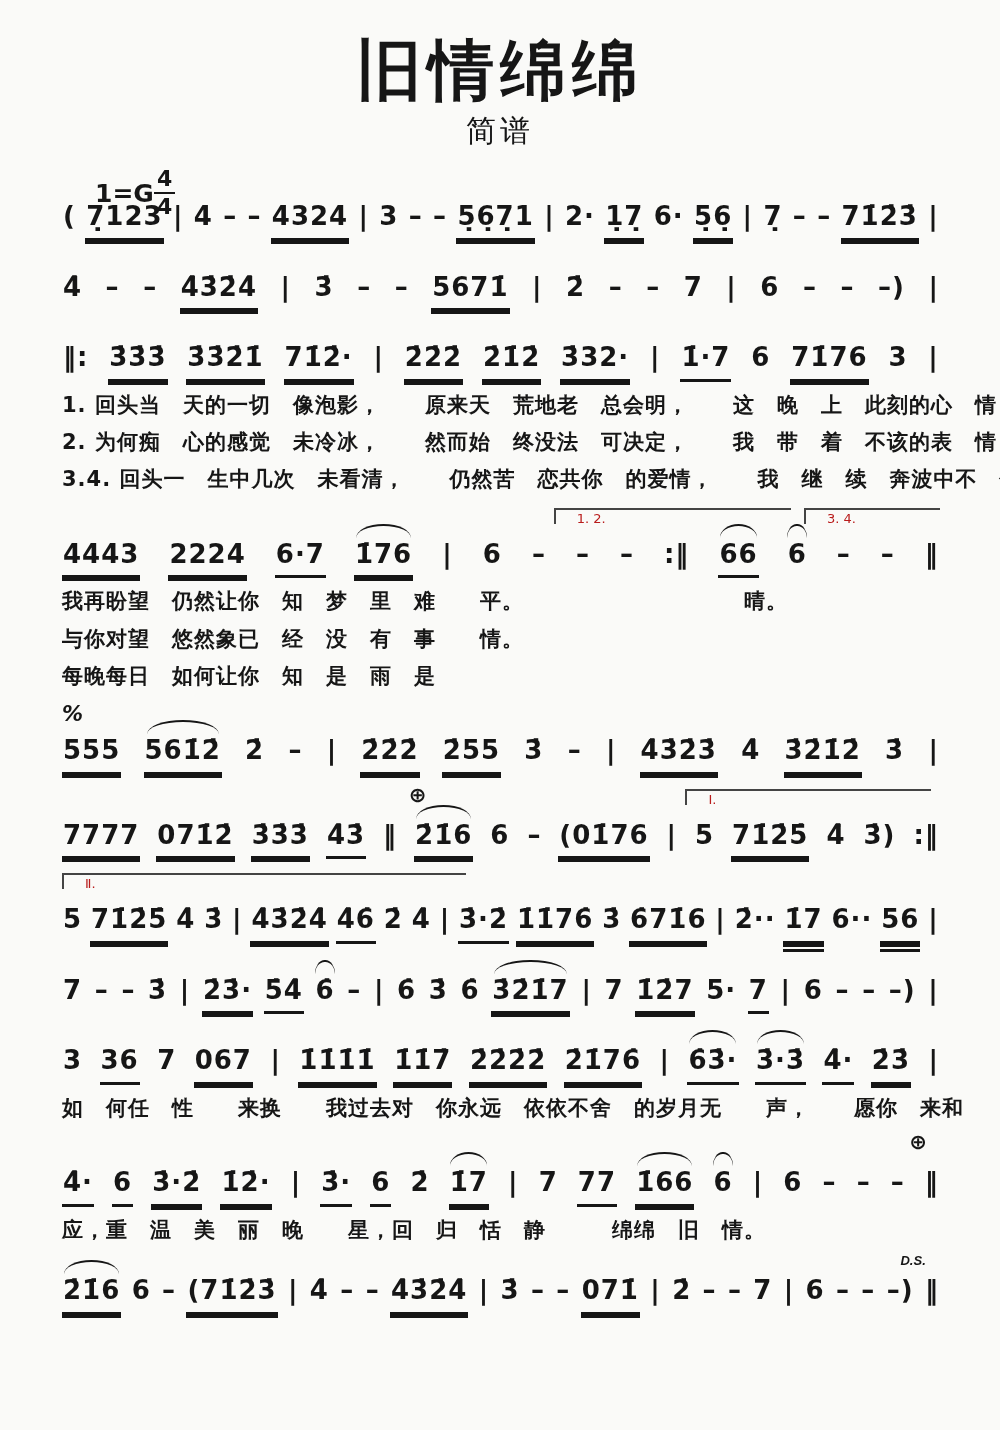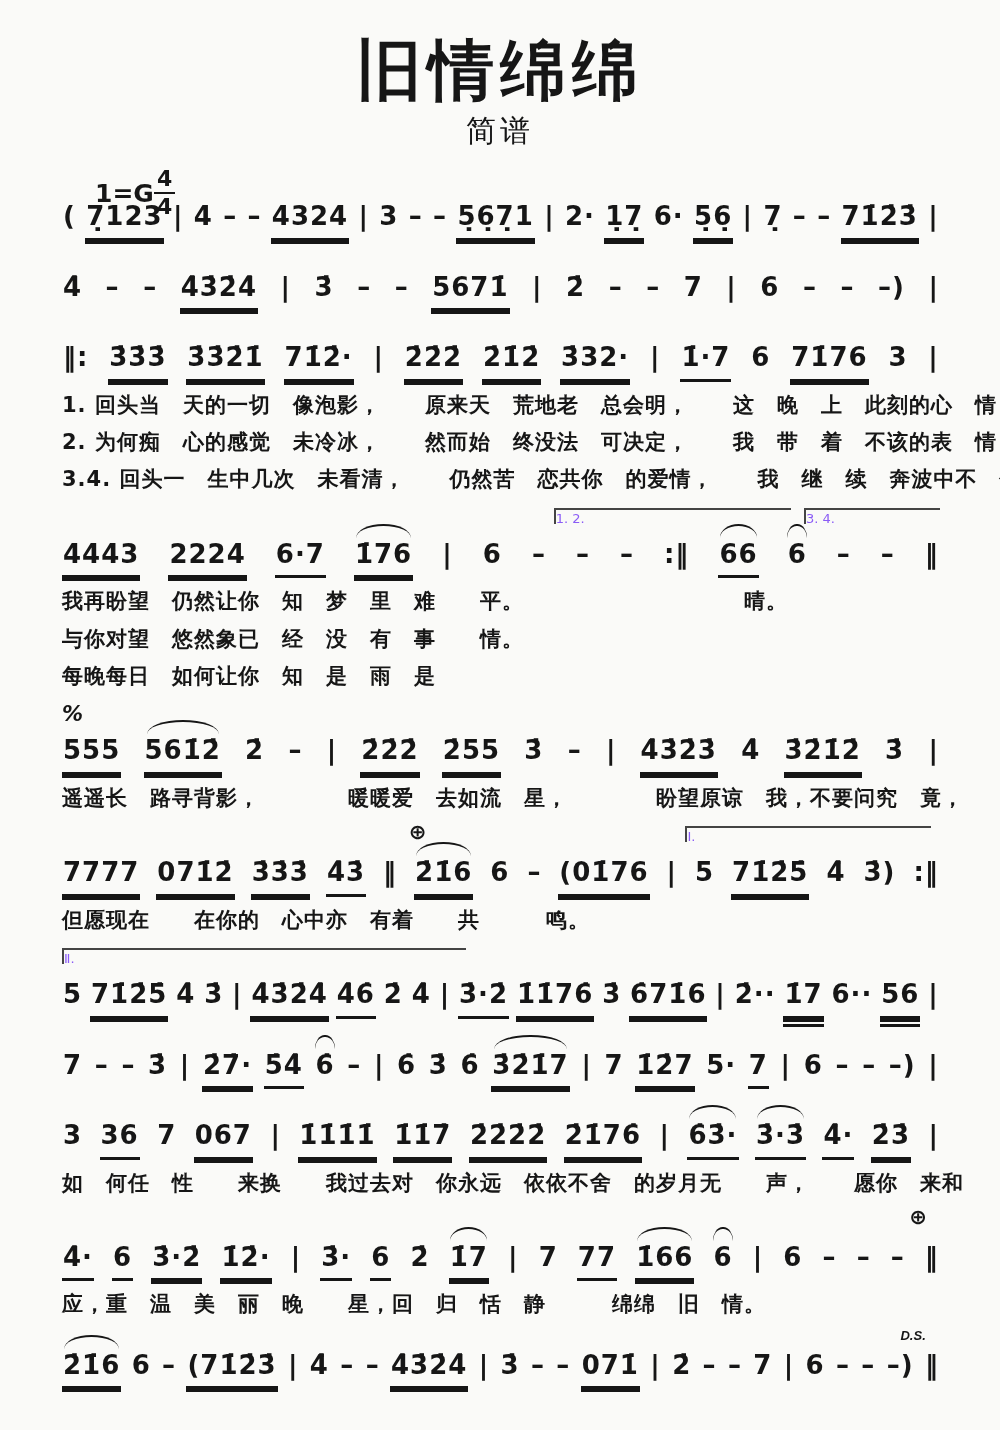--- a/index.html
+++ b/index.html
@@ -38,21 +38,21 @@
   .u3::after{content:"";position:absolute;left:0;right:0;bottom:-6px;height:3px;background:currentColor;}
   .u3::before{content:"";position:absolute;left:0;right:0;bottom:-11px;height:3px;background:currentColor;}
   .arc::before{
     content:"";position:absolute;top:-14px;left:4%;right:4%;height:12px;
     border-top:2.5px solid currentColor;
     border-radius:50% 50% 0 0 / 100% 100% 0 0;
   }
   .mark{position:absolute;z-index:2;}
   .mark.volta{
     top:-30px;height:16px;border-top:2.5px solid #444;border-left:2.5px solid #444;
-    font-size:13px;color:#8b5cf6;padding:1px 0 0 0;box-sizing:border-box;text-align:left;
+    font-size:13px;color:#b91c1c;padding:1px 0 0 21px;box-sizing:border-box;text-align:left;
   }
   .mark.coda{top:-36px;font-size:21px;font-weight:bold;}
   .mark.segno{top:-32px;font-size:21px;font-weight:bold;font-style:italic;}
   .mark.ds{bottom:-24px;font-size:13px;font-style:italic;font-weight:bold;font-family:Liberation Sans, sans-serif;}
   .lyric{
     margin-top:9px;font-size:21px;font-weight:bold;letter-spacing:1px;
     white-space:pre;line-height:1.35;
   }
 </style>
 </head>
@@ -180,21 +180,20 @@
           <span class="tok u2">2̇55</span>
           <span class="tok">3̇</span>
           <span class="tok dash">–</span>
           <span class="tok bar">|</span>
           <span class="tok u2">4̇3̇2̇3̇</span>
           <span class="tok">4̇</span>
           <span class="tok u2">3̇2̇1̇2̇</span>
           <span class="tok">3̇</span>
           <span class="tok bar">|</span>
         </div>
-        <div class="lyric">遥遥长　路寻背影，　　　　暖暖爱　去如流　星，　　　　盼望原谅　我，不要问究　竟，</div>
       </div>
       <div class="system has-marks">
         <div class="mark coda" style="left: 39.5%;">⊕</div>
         <div class="mark volta" style="left: 71%; width: 28%;">Ⅰ.</div>
         <div class="notes">
           <span class="tok u2">7777</span>
           <span class="tok u2">071̇2̇</span>
           <span class="tok u2">3̇3̇3̇</span>
           <span class="tok u1">4̇3̇</span>
           <span class="tok bar">‖</span>
@@ -202,21 +201,20 @@
           <span class="tok">6</span>
           <span class="tok dash">–</span>
           <span class="tok u2">(01̇76</span>
           <span class="tok bar">|</span>
           <span class="tok">5</span>
           <span class="tok u2">71̇2̇5̇</span>
           <span class="tok">4̇</span>
           <span class="tok">3̇)</span>
           <span class="tok bar">:‖</span>
         </div>
-        <div class="lyric">但愿现在　　在你的　心中亦　有着　　共　　　鸣。</div>
       </div>
       <div class="system has-marks">
         <div class="mark volta" style="left: 0%; width: 46%;">Ⅱ.</div>
         <div class="notes">
           <span class="tok">5</span>
           <span class="tok u2">71̇2̇5̇</span>
           <span class="tok">4̇</span>
           <span class="tok">3̇</span>
           <span class="tok bar">|</span>
           <span class="tok u2">4̇3̇2̇4̇</span>
@@ -236,21 +234,21 @@
           <span class="tok bar">|</span>
         </div>
       </div>
       <div class="system">
         <div class="notes">
           <span class="tok">7</span>
           <span class="tok dash">–</span>
           <span class="tok dash">–</span>
           <span class="tok">3̇</span>
           <span class="tok bar">|</span>
-          <span class="tok u2">2̇7̇·</span>
+          <span class="tok u2">2̇3̇·</span>
           <span class="tok u1">5̇4̇</span>
           <span class="tok arc">6̇</span>
           <span class="tok dash">–</span>
           <span class="tok bar">|</span>
           <span class="tok">6̇</span>
           <span class="tok">3̇</span>
           <span class="tok">6̇</span>
           <span class="tok u2 arc">3̇2̇1̇7</span>
           <span class="tok bar">|</span>
           <span class="tok">7</span>

